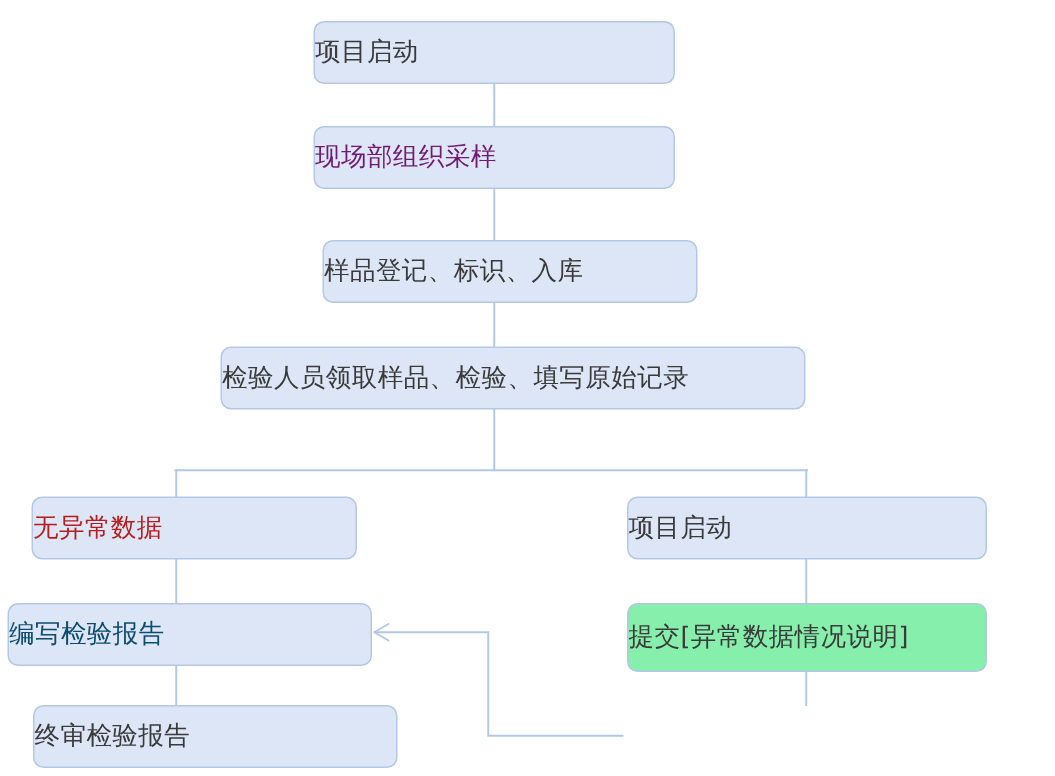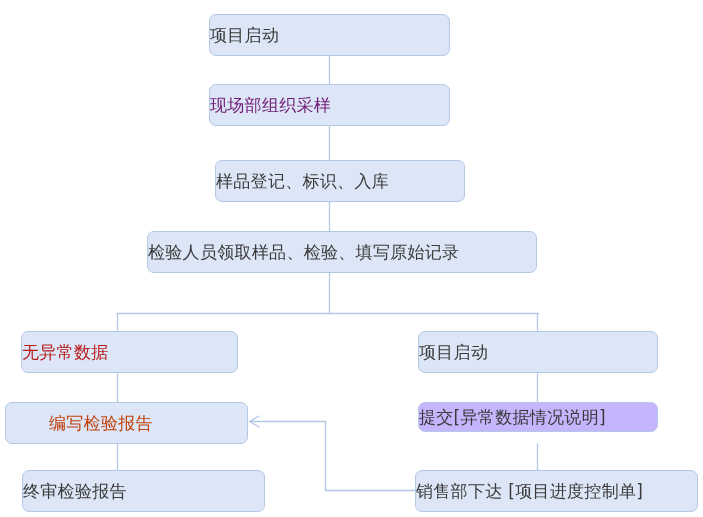--- a/index.html
+++ b/index.html
@@ -85,26 +85,23 @@
   </div>
   <div class="node" style="left: 147px; top: 231px; width: 390px; height: 42px; background: rgb(220, 230, 246); border-color: rgb(179, 200, 228); color: rgb(58, 58, 58);">
     <span class="node-label">检验人员领取样品、检验、填写原始记录</span>
   </div>
   <div class="node" style="left: 21px; top: 331px; width: 217px; height: 42px; background: rgb(220, 230, 246); border-color: rgb(179, 200, 228); color: #b91c1c;">
     <span class="node-label">无异常数据</span>
   </div>
   <div class="node" style="left: 418px; top: 331px; width: 240px; height: 42px; background: rgb(220, 230, 246); border-color: rgb(179, 200, 228); color: rgb(58, 58, 58);">
     <span class="node-label">项目启动</span>
   </div>
-  <div class="node" style="left: 5px; top: 402px; width: 243px; height: 42px; background: rgb(220, 230, 246); border-color: rgb(179, 200, 228); color: #c2410c; padding-left: 43px;">
+  <div class="node" style="left: 5px; top: 402px; width: 243px; height: 42px; background: rgb(220, 230, 246); border-color: rgb(179, 200, 228); color: #0c4a6e;">
     <span class="node-label">编写检验报告</span>
   </div>
-  <div class="node" style="left: 418px; top: 402px; width: 240px; height: 30px; background: #c4b5fd; border-color: rgb(179, 200, 228); color: rgb(58, 58, 58);">
+  <div class="node" style="left: 418px; top: 402px; width: 240px; height: 46px; background: #86efac; border-color: rgb(179, 200, 228); color: rgb(58, 58, 58);">
     <span class="node-label">提交[异常数据情况说明]</span>
   </div>
   <div class="node" style="left: 5px; top: 470px; width: 243px; height: 42px; background: rgb(220, 230, 246); border-color: rgb(179, 200, 228); color: rgb(58, 58, 58); margin-left: 17px;">
     <span class="node-label">终审检验报告</span>
   </div>
-  <div class="node" style="left: 415px; top: 470px; width: 283px; height: 42px; background: rgb(220, 230, 246); border-color: rgb(179, 200, 228); color: rgb(58, 58, 58);">
-    <span class="node-label">销售部下达 [项目进度控制单]</span>
-  </div>
 
 </div>
 
 </body></html>

